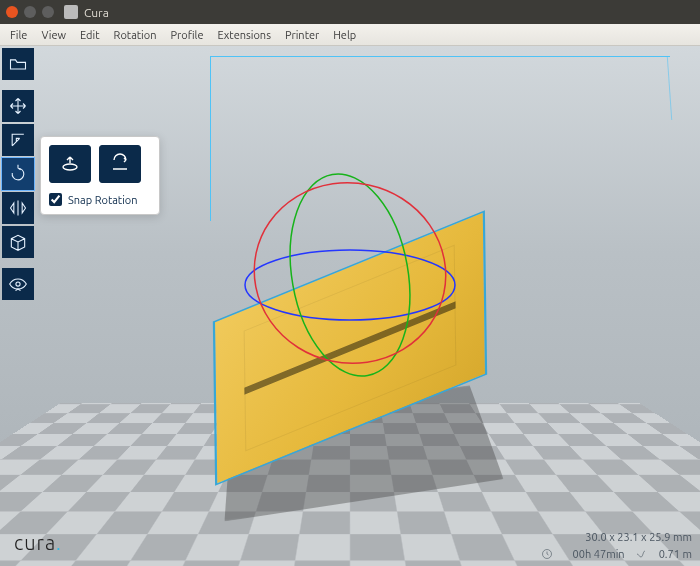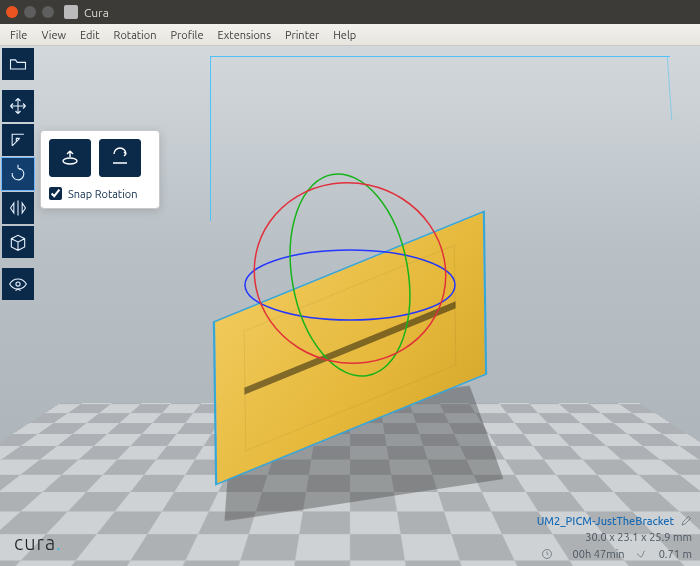--- a/index.html
+++ b/index.html
@@ -60,21 +60,21 @@
     width: 32px; height: 32px; background: #0b2a4a;
     display: flex; align-items: center; justify-content: center;
     cursor: pointer;
   }
   .tool-btn svg { stroke: #e6f2ff; fill: none; stroke-width: 1.3; }
   .tool-btn.active { background: #123e6e; outline: 1px solid #6fb7ff; }
   .tool-spacer { height: 6px; }
 
   
   .panel {
-    position: absolute; left: 40px; top: 84px; width: 120px;
+    position: absolute; left: 40px; top: 90px; width: 120px;
     background: #fff; border: 1px solid #c8c8c8; border-radius: 4px;
     box-shadow: 0 2px 10px rgba(0,0,0,.15);
     padding: 8px; z-index: 40;
   }
   .panel-row { display: flex; gap: 8px; }
   .panel-iconbtn {
     width: 42px; height: 38px; border: 1px solid #c8c8c8; border-radius: 3px;
     background: #fff; display:flex; align-items:center; justify-content:center; cursor:pointer;
   }
   .panel-iconbtn.primary { background:#0b2a4a; border-color:#0b2a4a; }
@@ -227,26 +227,20 @@
       <input type="checkbox" checked="" style="">
       <span>Snap Rotation</span>
     </label>
   </div>
 
   <div class="brand">
     <span>cura</span><span class="dot">.</span>
   </div>
 
   <div class="info">
-    <div class="filename">
-      <span>UM2_PICM-JustTheBracket</span>
-      <svg width="12" height="12" viewBox="0 0 24 24">
-          <path d="M4 20l2-6L17 3l4 4L10 18l-6 2z"></path>
-        </svg>
-    </div>
     <div class="dims">30.0 x 23.1 x 25.9 mm</div>
     <div class="stats">
       <span style="display:flex;align-items:center;gap:20px">
         <svg width="12" height="12" viewBox="0 0 24 24">
             <circle cx="12" cy="12" r="9"></circle>
             <path d="M12 7v5l3 2"></path>
           </svg>
         <span>00h 47min</span>
       </span>
       <span style="display:flex;align-items:center;gap:12px">

